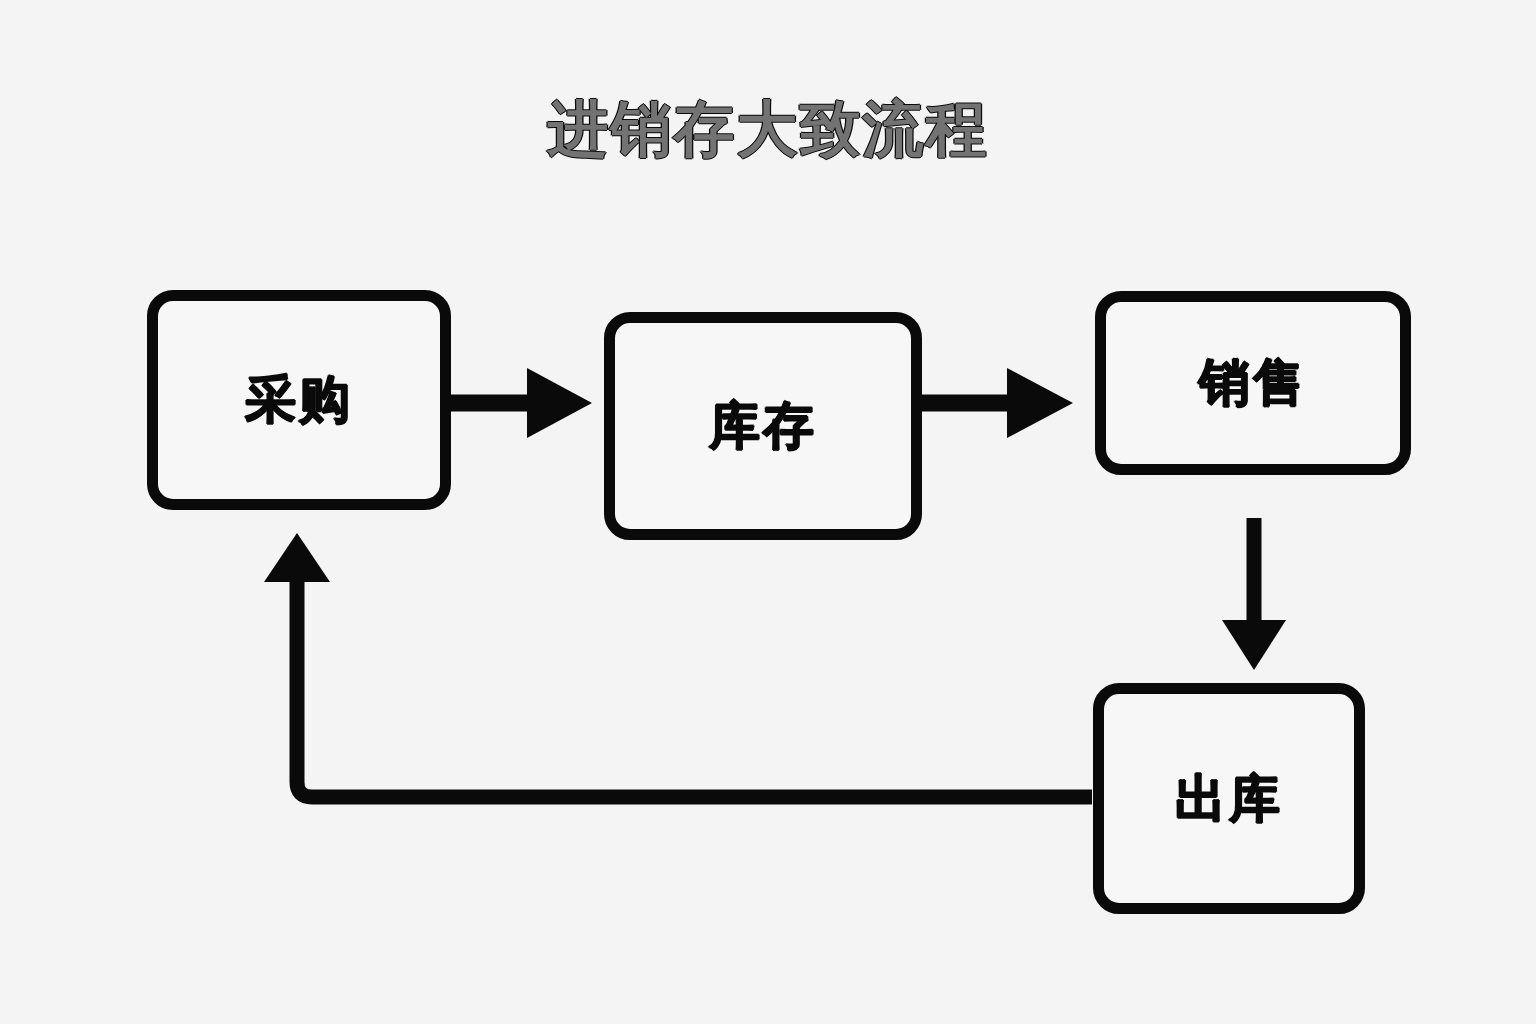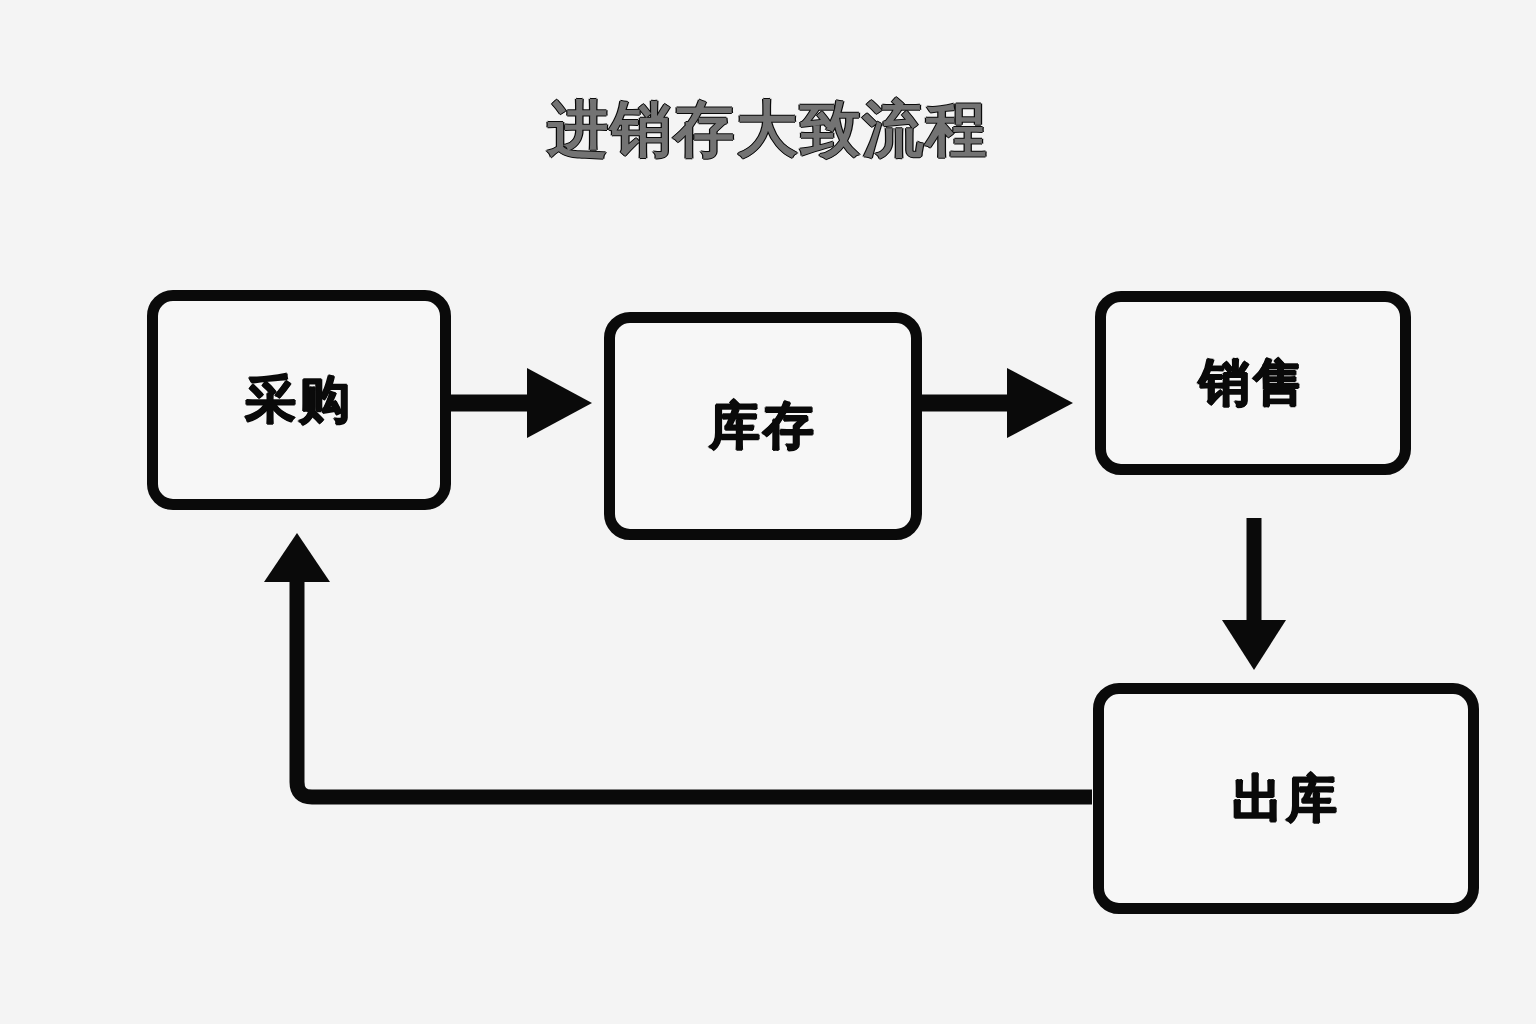--- a/index.html
+++ b/index.html
@@ -56,21 +56,21 @@
     font-weight: 700;
     color: #0a0a0a;
     letter-spacing: 3px;
     white-space: nowrap;
     text-shadow: 1px 0 0 #0a0a0a, -1px 0 0 #0a0a0a, 0 1px 0 #0a0a0a, 0 -1px 0 #0a0a0a;
   }
 
   #node-purchase { left: 147px; top: 290px; width: 304px; height: 220px; }
   #node-stock    { left: 604px; top: 288px; width: 318px; height: 228px; margin-top: 24px; }
   #node-sales    { left: 1095px; top: 291px; width: 316px; height: 184px; }
-  #node-outbound { left: 1093px; top: 683px; width: 386px; height: 231px; }
+  #node-outbound { left: 1093px; top: 683px; width: 272px; height: 231px; }
 
   
   #edges {
     position: absolute;
     left: 0;
     top: 0;
     width: 1536px;
     height: 1024px;
     pointer-events: none;
   }

